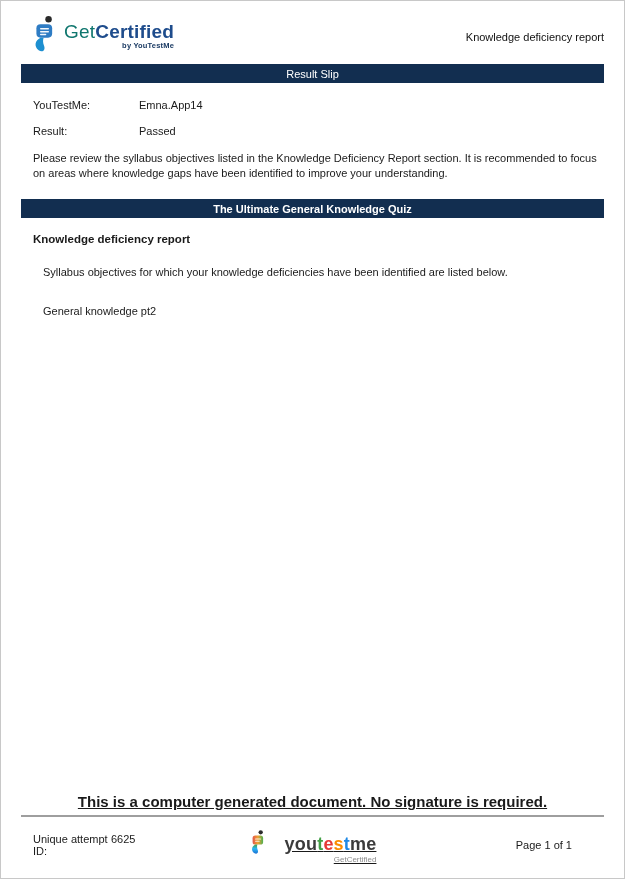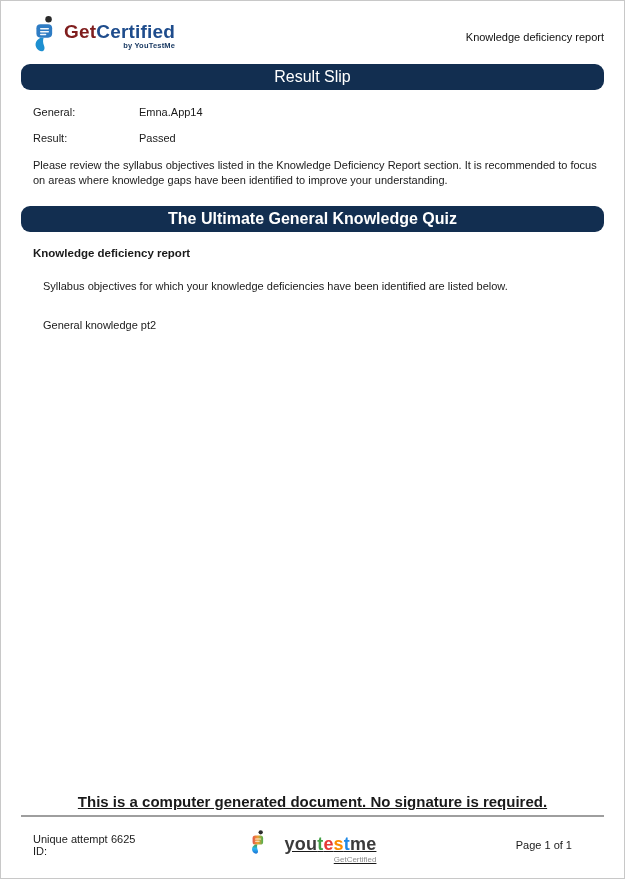--- a/index.html
+++ b/index.html
@@ -17,31 +17,30 @@
     height: 100%;
     padding: 13px 20px 14px 20px;
     box-sizing: border-box;
   }
 
   
   .header { display: flex; justify-content: space-between; align-items: flex-start; height: 42px; }
   .brand { display: flex; align-items: flex-start; gap: 6px; padding-left: 10px; }
   .brand-text { display: flex; flex-direction: column; align-items: flex-end; margin-top: 8px; }
   .brand-line { font-size: 19px; letter-spacing: 0.2px; line-height: 1; }
-  .brand-get { color: #7f1d1d; font-weight: 700; }
+  .brand-get { color: #0f766e; font-weight: 400; }
   .brand-certified { color: #1e4c8c; font-weight: 700; }
   .brand-byline { font-size: 7.5px; font-weight: 700; color: #1a3a63; margin-top: 0; letter-spacing: 0.2px; }
   .header-title { font-size: 11px; color: #111; margin-top: 17px; }
 
   
   .bar {
     background: #122e50; color: #ffffff;
-    height: 26px; display: flex; align-items: center; justify-content: center;
-    font-size: 16px;
-    border-radius: 9px;
+    height: 19px; display: flex; align-items: center; justify-content: center;
+    font-size: 11px;
   }
   .bar-1 { margin-top: 8px; }
   .bar-2 { margin-top: 19px; font-weight: 700; }
 
   
   .fields { margin-top: 16px; padding-left: 12px; }
   .field-row { display: flex; font-size: 11px; margin-bottom: 14px; }
   .field-label { width: 106px; }
   .field-value { }
 
@@ -95,21 +94,21 @@
         <span class="brand-byline">by YouTestMe</span>
       </span>
     </div>
     <div class="header-title">Knowledge deficiency report</div>
   </div>
 
   <div class="bar bar-1">Result Slip</div>
 
   <div class="fields">
     <div class="field-row">
-      <span class="field-label">General:</span>
+      <span class="field-label">YouTestMe:</span>
       <span class="field-value">Emna.App14</span>
     </div>
     <div class="field-row">
       <span class="field-label">Result:</span>
       <span class="field-value">Passed</span>
     </div>
   </div>
 
   <div class="notice">Please review the syllabus objectives listed in the Knowledge Deficiency Report section. It is recommended to focus on areas where knowledge gaps have been identified to improve your understanding.</div>
 

